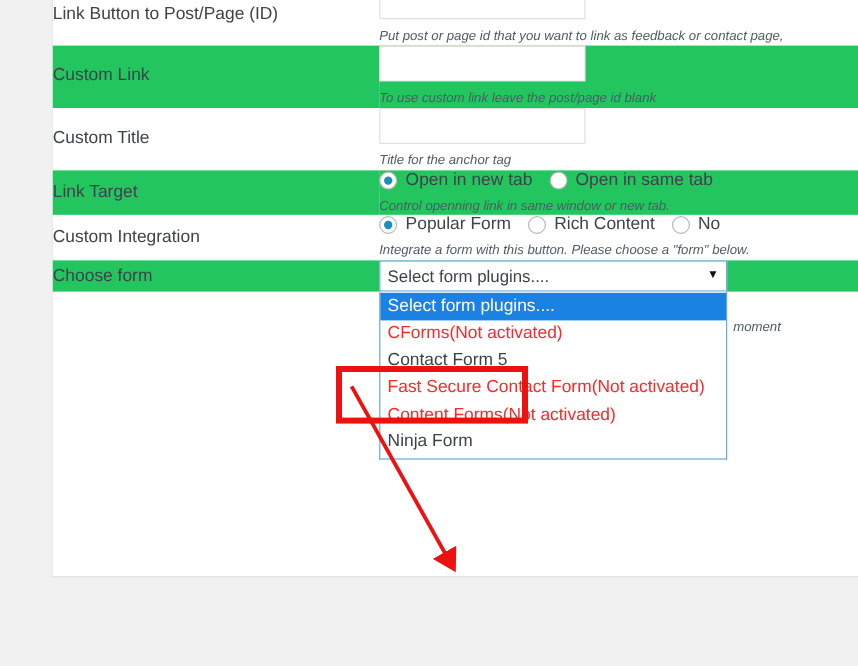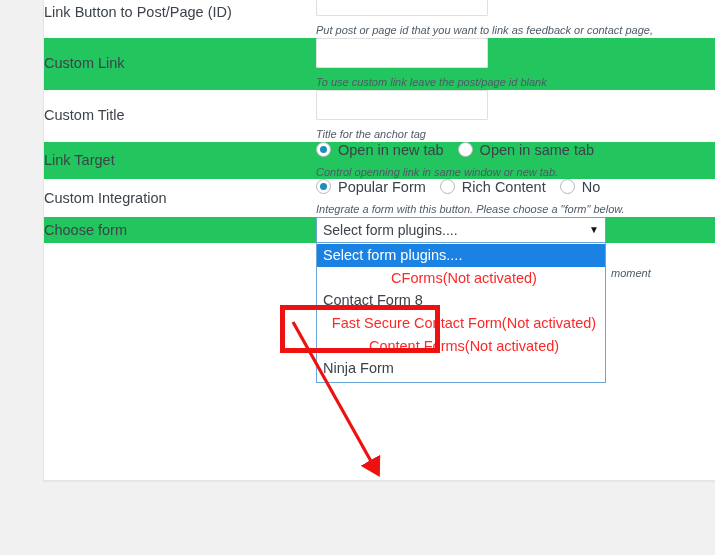--- a/index.html
+++ b/index.html
@@ -70,21 +70,21 @@
 
   
   .radio-row {
     display: flex;
     align-items: center;
     gap: 0px;
     white-space: nowrap;
   }
   .radio-opt {
     display: inline-flex;
-    align-items: flex-start;
+    align-items: flex-end;
     margin-right: 14px;
     white-space: nowrap;
   }
   .radio-opt:last-child { margin-right: 0; }
   .radio {
     width: 15px; height: 15px;
     border: 1px solid #b4b9be;
     border-radius: 50%;
     background: #fff;
     display: inline-block;
@@ -132,21 +132,21 @@
     z-index: 6;
     padding: 1px 0 2px 0;
   }
   .option {
     font-size: 14.5px;
     line-height: 1.42;
     padding: 1px 0 1px 6px;
     color: #3c434a;
     white-space: nowrap;
   }
-  .option.red { color: #fd2828; text-align: center; }
+  .option.red { color: #fd2828; }
   .option.sel {
     background: #1a82e2;
     color: #ffffff;
   }
 
   
   .footer {
     position: absolute;
     left: 15px;
     top: 530px;
@@ -252,21 +252,21 @@
           <td class="th-cell">Choose form</td>
           <td class="td-cell" style="position:relative;">
             <div class="select-wrap">
               <div class="select-box">
                 <span class="sel-text">Select form plugins....</span>
                 <span class="select-arrow">▼</span>
               </div>
               <div class="options">
                 <div class="option sel">Select form plugins....</div>
                 <div class="option red">CForms(Not activated)</div>
-                <div class="option">Contact Form 8</div>
+                <div class="option">Contact Form 5</div>
                 <div class="option red">Fast Secure Contact Form(Not activated)</div>
                 <div class="option red">Content Forms(Not activated)</div>
                 <div class="option">Ninja Form</div>
               </div>
             </div>
             <div class="desc" style="position:absolute; left:295px; top:42px; z-index:1;">moment</div>
           </td>
         </tr>
 
       </tbody>

